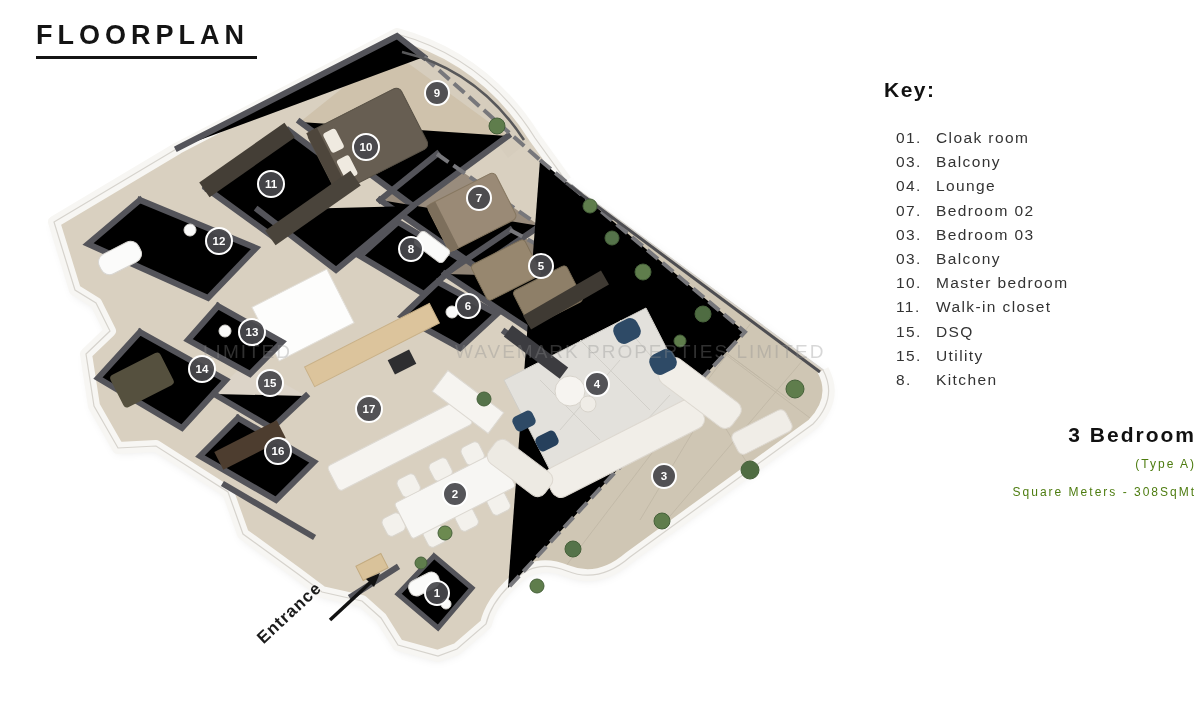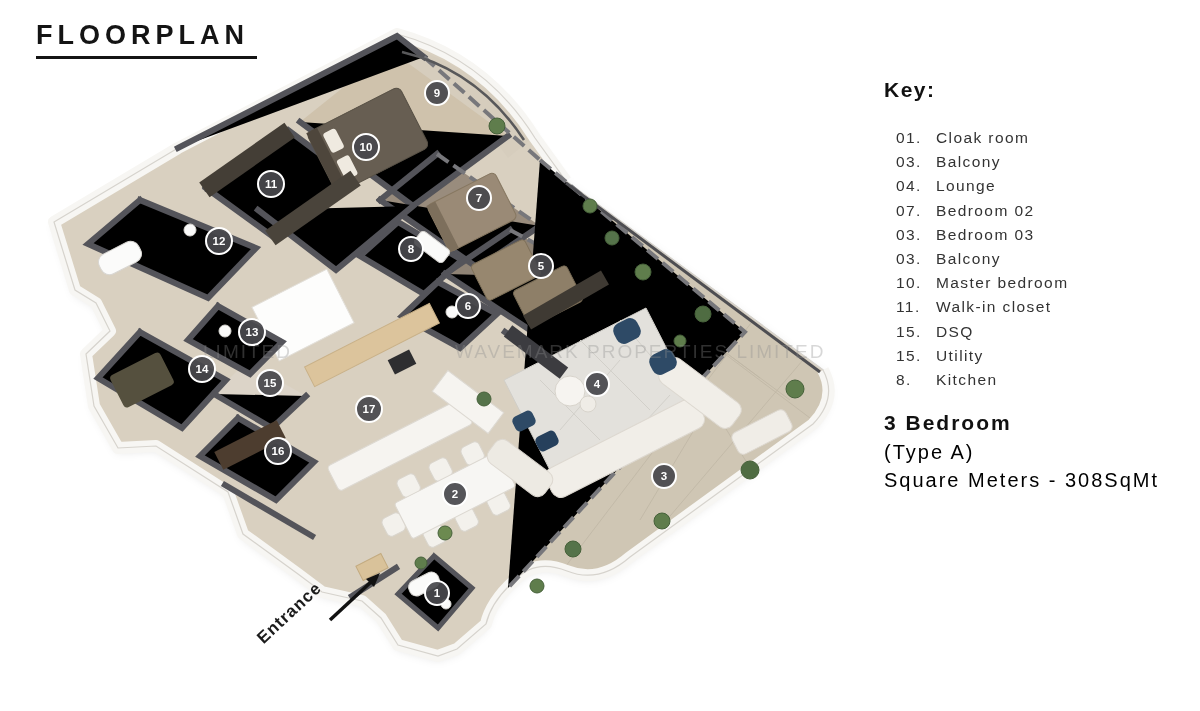--- a/index.html
+++ b/index.html
@@ -11,23 +11,23 @@
          padding-bottom:5px;padding-right:8px;}
   
   svg.plan{position:absolute;left:0;top:0;}
   
   .key{position:absolute;left:884px;top:78px;width:312px;color:#222;}
   .key-heading{font-size:21px;font-weight:800;letter-spacing:1.5px;color:#111;margin-bottom:24px;}
   .key ul{list-style:none;margin:0;padding:0 0 0 12px;}
   .key li{display:flex;font-size:15.5px;letter-spacing:1.4px;color:#333;
           line-height:24.2px;white-space:nowrap;align-items:center;}
   .key .num{width:40px;flex:0 0 40px;color:#333;}
-  .summary{margin-top:16px;color:#111;}
+  .summary{margin-top:28px;color:#111;text-align:right;}
   .summary .l1{font-size:21px;font-weight:800;letter-spacing:2px;line-height:30px;}
-  .summary .l2,.summary .l3{font-size:20px;letter-spacing:2px;line-height:28px;color:#000000;}
+  .summary .l2,.summary .l3{font-size:12px;letter-spacing:2px;line-height:28px;color:#4d7c0f;}
   .marker circle{fill:#48484c;fill-opacity:.93;stroke:#ffffff;stroke-width:2;}
   .marker text{fill:#ffffff;font-size:11.5px;font-weight:bold;text-anchor:middle;}
   .wm{fill:#8d8d8d;opacity:.34;font-size:19px;letter-spacing:2px;}
   .entrance-text{font-size:17px;font-weight:bold;letter-spacing:1px;fill:#1b1b1b;text-anchor:middle;}
 </style>
 </head>
 <body>
 
 <div class="stage">
 

